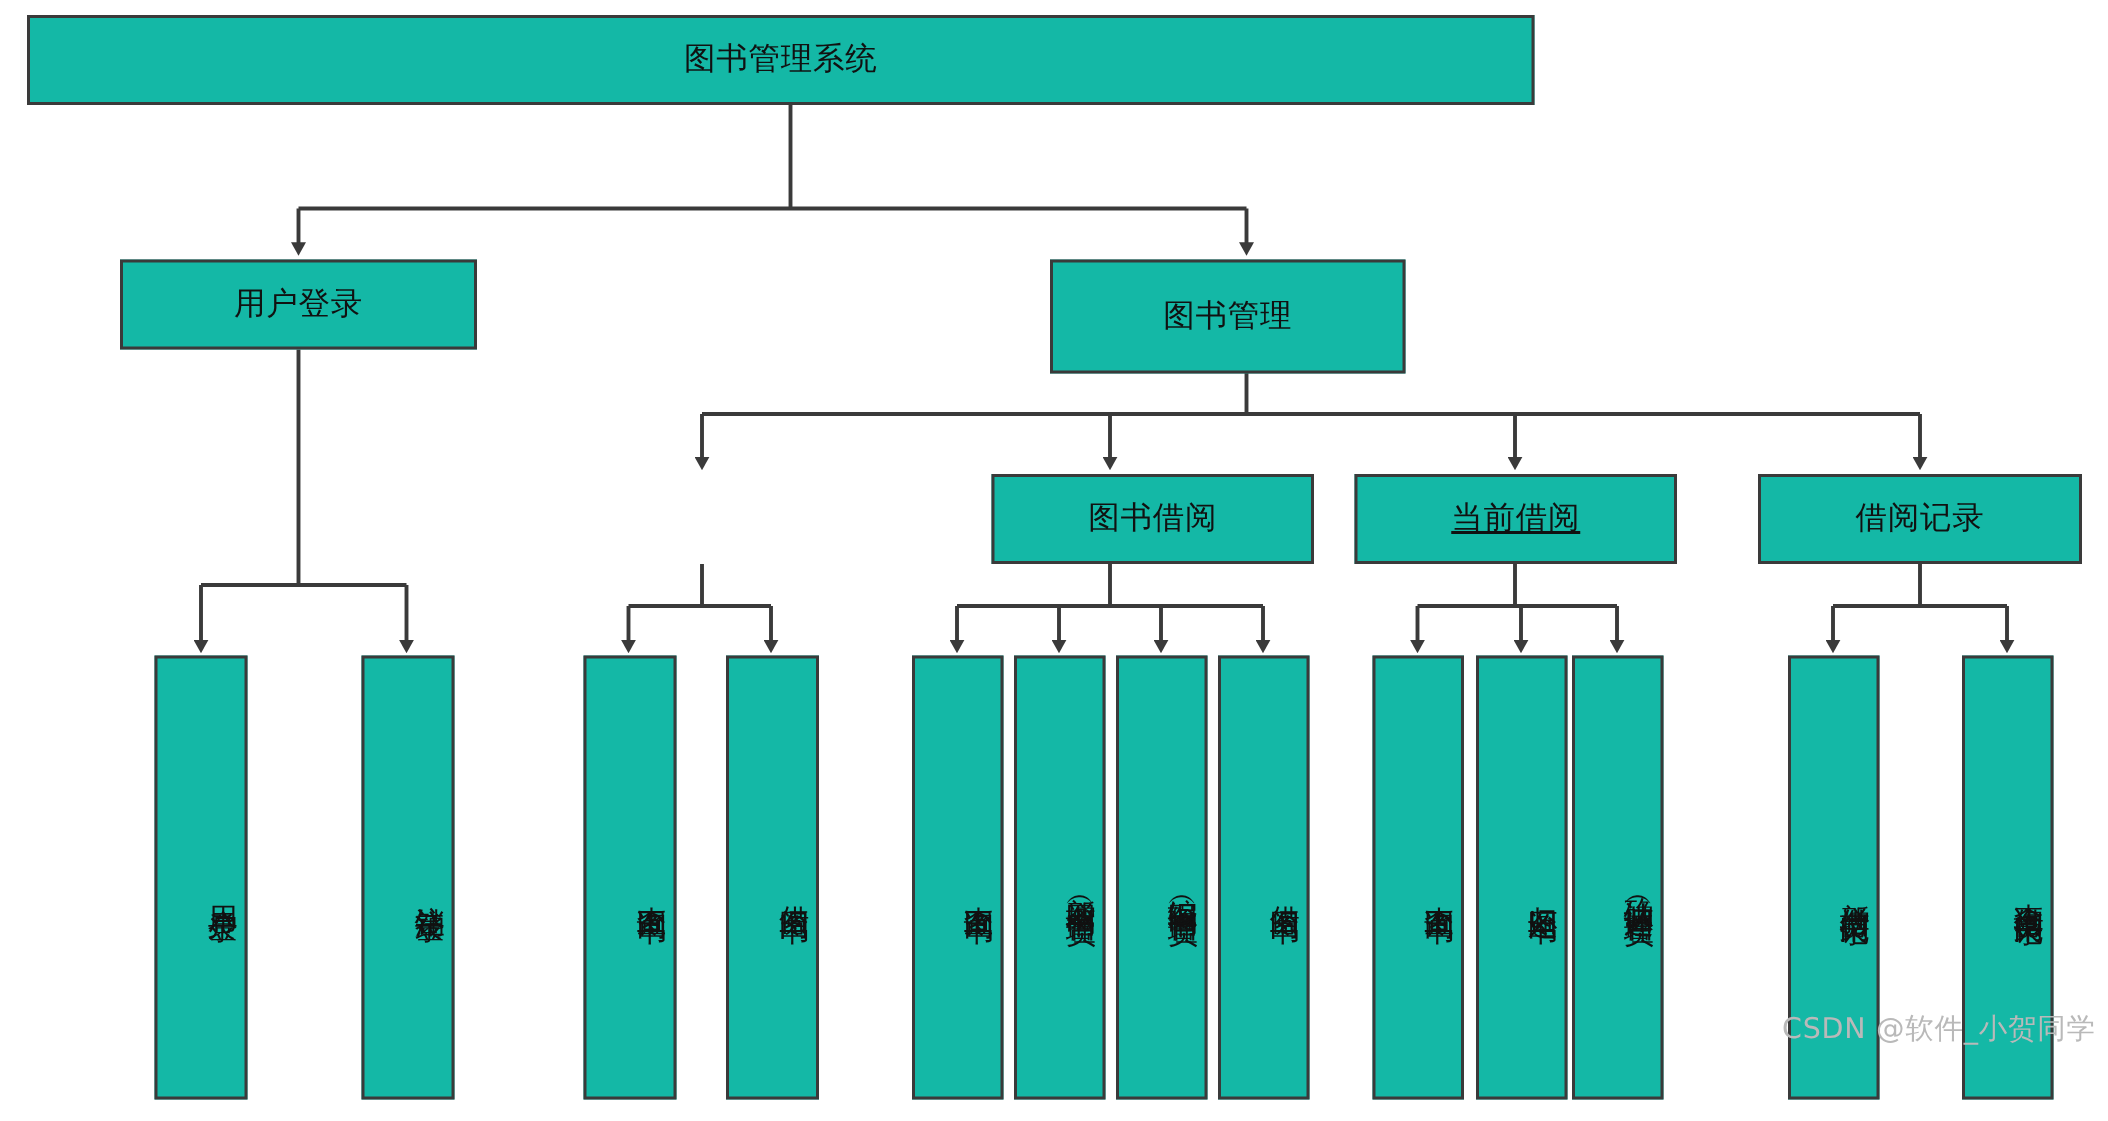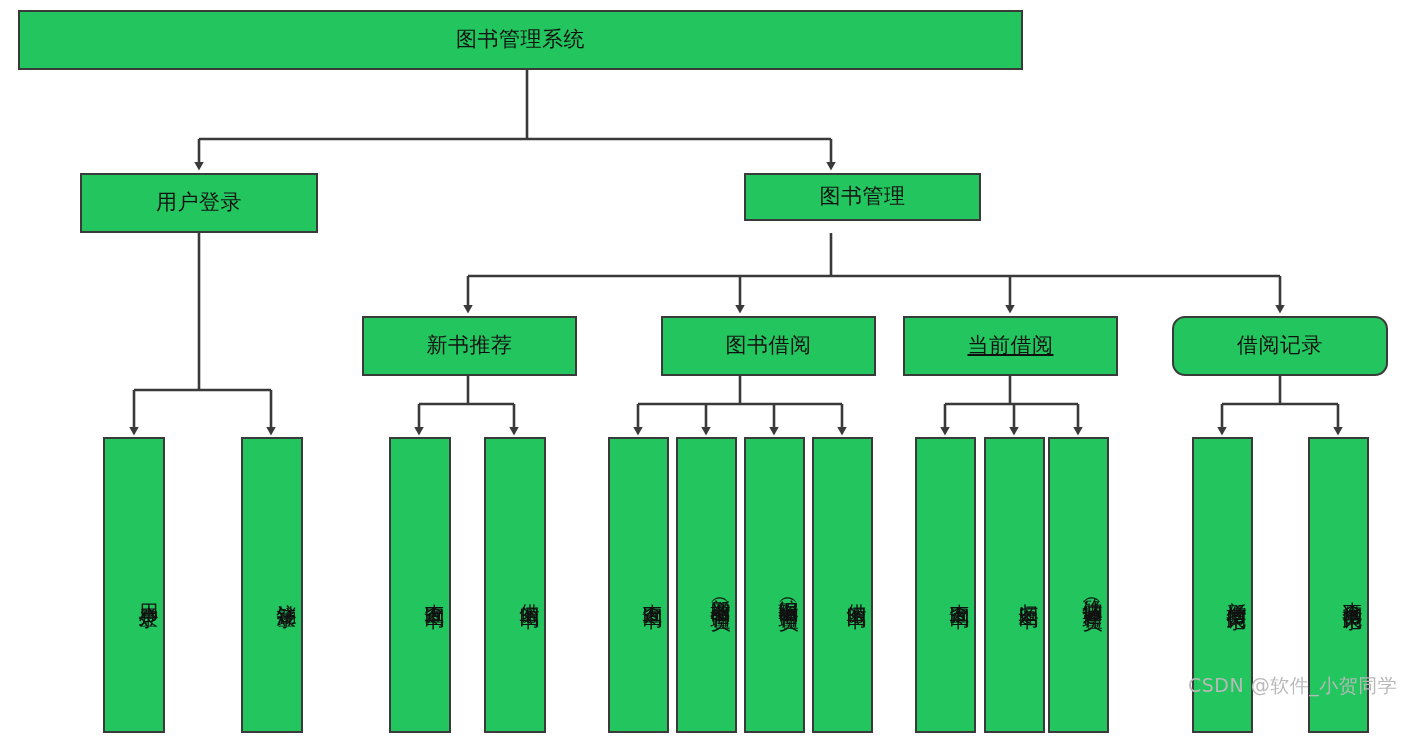--- a/index.html
+++ b/index.html
@@ -22,21 +22,21 @@
     left: 0;
     top: 0;
     width: 1405px;
     height: 747px;
     pointer-events: none;
   }
   .node {
     position: absolute;
     box-sizing: border-box;
     border: 2px solid #3a3a3a;
-    background: #22c55e;
+    background: #14b8a6;
     display: flex;
     align-items: center;
     justify-content: center;
     color: #111111;
   }
   .node.horiz {
     font-size: 21px;
     letter-spacing: 0.5px;
     line-height: 1.2;
   }
@@ -115,34 +115,31 @@
     </g>
   </svg>
 
   <div class="node horiz" style="left:18px; top:10px; width:1005px; height:60px;">
     <span class="cap">图书管理系统</span>
   </div>
 
   <div class="node horiz" style="left:80px; top:173px; width:238px; height:60px;">
     <span class="cap">用户登录</span>
   </div>
-  <div class="node horiz" style="left:744px; top:173px; width:237px; height:48px;">
+  <div class="node horiz" style="left:700px; top:173px; width:237px; height:76px;">
     <span class="cap">图书管理</span>
   </div>
 
-  <div class="node horiz" style="left:362px; top:316px; width:215px; height:60px;">
-    <span class="cap">新书推荐</span>
-  </div>
   <div class="node horiz" style="left:633px; top:316px; width:215px; height:60px;margin-left:28px;">
     <span class="cap">图书借阅</span>
   </div>
   <div class="node horiz" style="left:903px; top:316px; width:215px; height:60px;text-decoration:underline;">
     <span class="cap">当前借阅</span>
   </div>
-  <div class="node horiz" style="left:1172px; top:316px; width:216px; height:60px;border-radius:13px;">
+  <div class="node horiz" style="left:1172px; top:316px; width:216px; height:60px;">
     <span class="cap">借阅记录</span>
   </div>
 
   <div class="node vert" style="left:103px; top:437px; width:62px; height:296px;">
     <span class="cap">用户登录</span>
   </div>
   <div class="node vert" style="left:241px; top:437px; width:62px; height:296px;">
     <span class="cap">注销登录</span>
   </div>
 

